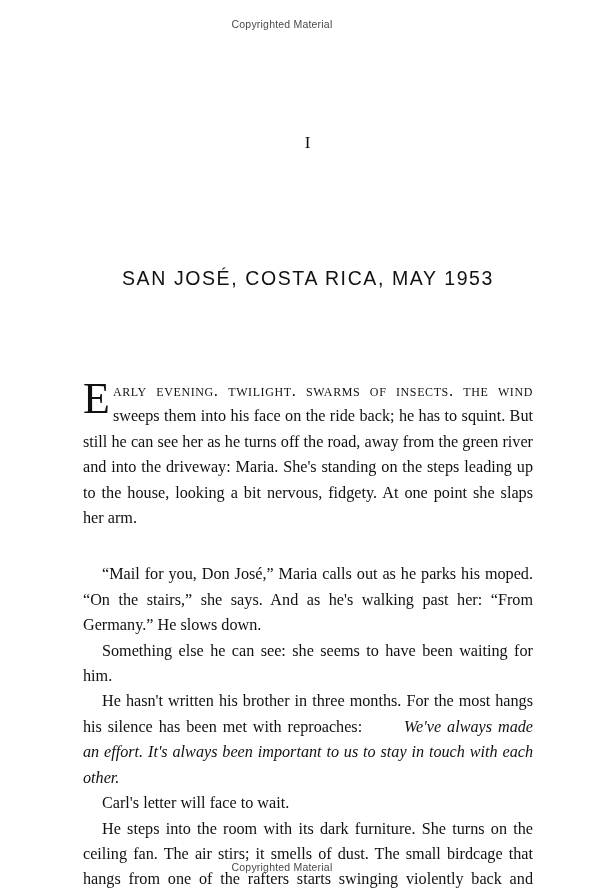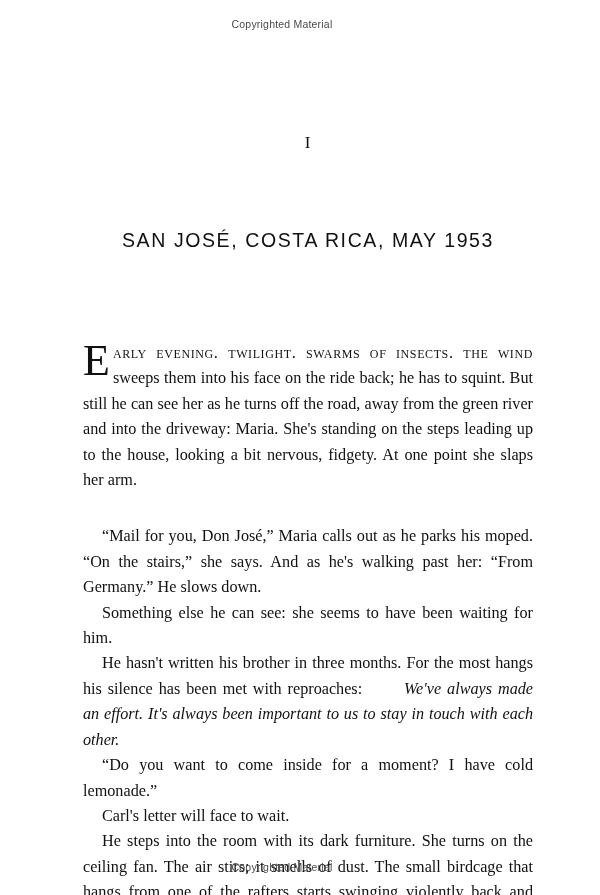--- a/index.html
+++ b/index.html
@@ -48,21 +48,21 @@
     letter-spacing: 1px;
     margin-top: 133px;
     color: #111;
   }
 
   .chapter-title {
     text-align: center;
     font-family: "Liberation Sans", sans-serif;
     font-size: 19.5px;
     letter-spacing: 1.6px;
-    margin-top: 76px;
+    margin-top: 114px;
     color: #111;
     font-weight: 400;
   }
 
   .body-block {
     margin-top: 88px;
   }
 
   p.para {
     font-size: 16.2px;
@@ -112,21 +112,20 @@
     <div class="body-block">
 
       <p class="para first"><span class="dropcap">E</span><span class="smallcaps">arly evening. twilight. swarms of insects. the wind</span><span> sweeps them into his face on the ride back; he has to squint. But still he can see her as he turns off the road, away from the green river and into the driveway: Maria. She's standing on the steps leading up to the house, looking a bit nervous, fidgety. At one point she slaps her arm.</span></p>
 
       <p class="para block-gap">“Mail for you, Don José,” Maria calls out as he parks his moped. “On the stairs,” she says. And as he's walking past her: “From Germany.” He slows down.</p>
 
       <p class="para">Something else he can see: she seems to have been waiting for him.</p>
 
       <p class="para"><span>He hasn't written his brother in three months. For the most hangs his silence has been met with reproaches: </span><em>We've always made an effort. It's always been important to us to stay in touch with each other.</em></p>
 
-      <p class="para">“Do you want to come inside for a moment? I have cold lemonade.”</p>
 
       <p class="para">Carl's letter will face to wait.</p>
 
       <p class="para">He steps into the room with its dark furniture. She turns on the ceiling fan. The air stirs; it smells of dust. The small birdcage that hangs from one of the rafters starts swinging violently back and forth. The squirrel trapped inside has been trying to get out for days. Maria caught</p>
 
     </div>
   </div>
 
   <div class="watermark watermark-bottom">Copyrighted Material</div>
 

